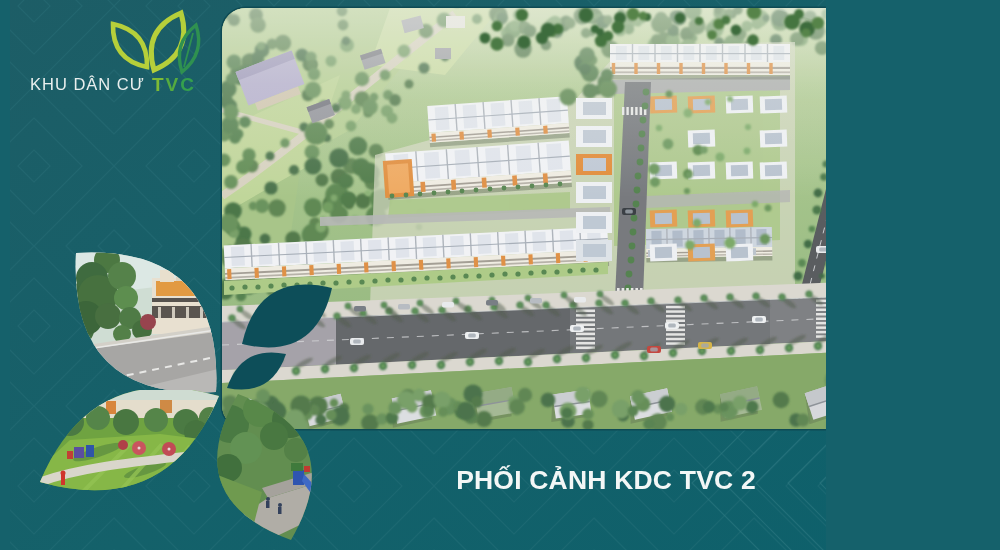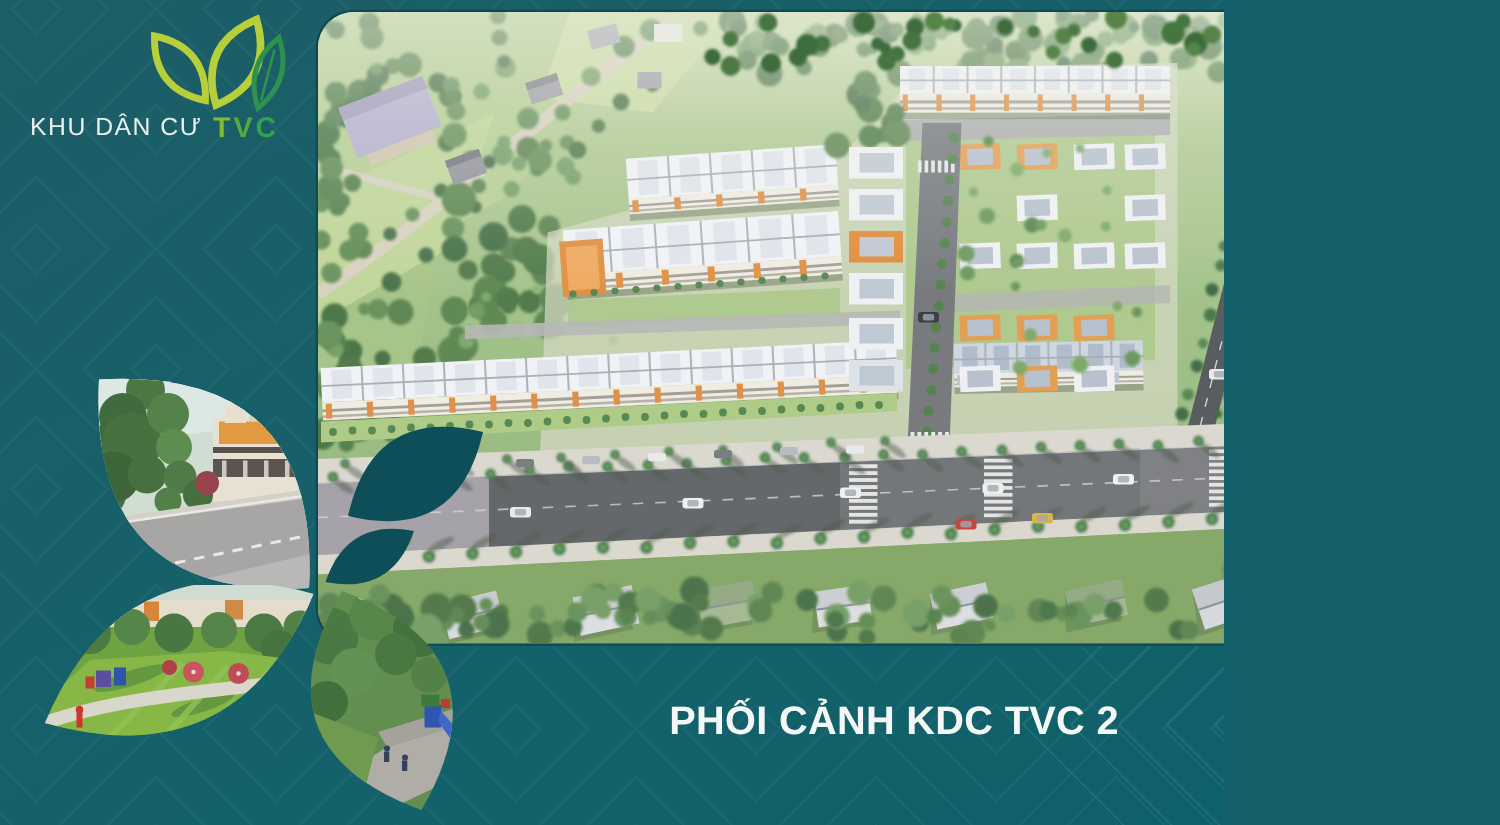--- a/index.html
+++ b/index.html
@@ -1,15 +1,15 @@
 <!DOCTYPE html>
 <html><head><meta charset="utf-8">
 <style>
 html,body{margin:0;padding:0;background:#15616b;}
-#page{position:relative;width:816px;height:550px;overflow:hidden;font-family:"Liberation Sans",sans-serif;}
+#page{position:relative;width:816px;height:550px;overflow:hidden;font-family:"Liberation Sans",sans-serif;margin-left:10px;}
 </style></head><body>
 <div id="page">
 <svg width="1000" height="550" viewBox="0 0 1000 550">
 <defs>
 <linearGradient id="bgg" x1="0" y1="0" x2="1" y2="1">
  <stop offset="0" stop-color="#1d5d66"></stop>
           <stop offset="0.55" stop-color="#14616a"></stop>
           <stop offset="1" stop-color="#0d606b"></stop>
 </linearGradient>
 <pattern id="diam" width="160" height="160" patternUnits="userSpaceOnUse" patternTransform="translate(24,6)">

